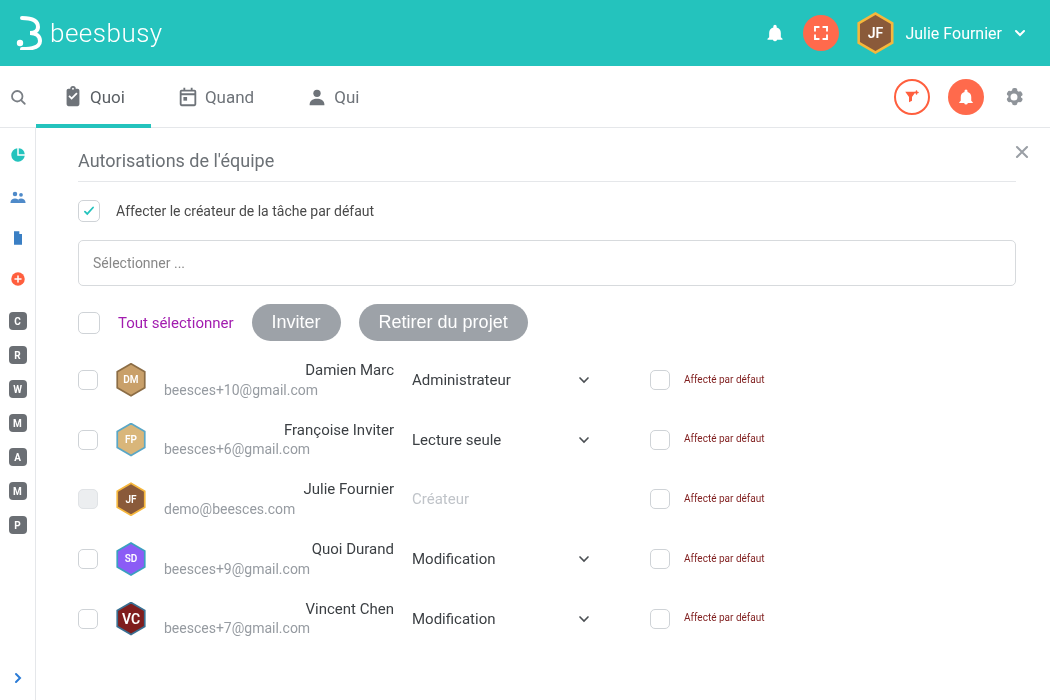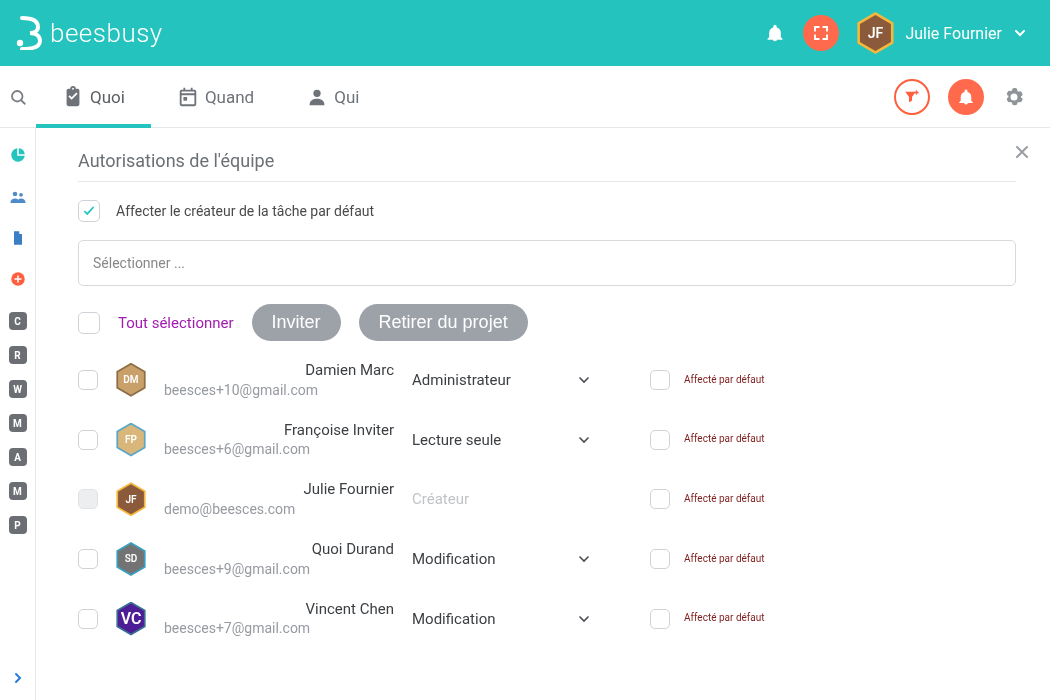--- a/index.html
+++ b/index.html
@@ -390,21 +390,21 @@
           </div>
           <div class="assign-cell">
             <div class="cbx"></div>
             <span class="assign-label">Affecté par défaut</span>
           </div>
         </div>
         <div class="member">
           <div class="cbx"></div>
           <div class="mem-avatar">
             <div class="hex-border" style="background:#3aa0c0"></div>
-            <div class="hex hex-inner" style="background:#737373;font-size:10px;">SD</div>
+            <div class="hex hex-inner" style="background:#8b5cf6;font-size:10px;">SD</div>
           </div>
           <div class="mem-info">
             <span class="mem-name">Quoi Durand</span>
             <span class="mem-email">beesces+9@gmail.com</span>
           </div>
           <div class="role-cell">
             <span>Modification</span>
             <span class="role-chevron">
               <svg width="16" height="16" viewBox="0 0 24 24" fill="none" stroke="currentColor" stroke-width="2.5" stroke-linecap="round">
                 <path d="m6 9 6 6 6-6"></path>
@@ -413,21 +413,21 @@
           </div>
           <div class="assign-cell">
             <div class="cbx"></div>
             <span class="assign-label">Affecté par défaut</span>
           </div>
         </div>
         <div class="member">
           <div class="cbx"></div>
           <div class="mem-avatar">
             <div class="hex-border" style="background:#3a6f92"></div>
-            <div class="hex hex-inner" style="background:#4c1d95;font-size:16px;">VC</div>
+            <div class="hex hex-inner" style="background:#7f1d1d;font-size:14px;">VC</div>
           </div>
           <div class="mem-info">
             <span class="mem-name">Vincent Chen</span>
             <span class="mem-email">beesces+7@gmail.com</span>
           </div>
           <div class="role-cell">
             <span>Modification</span>
             <span class="role-chevron">
               <svg width="16" height="16" viewBox="0 0 24 24" fill="none" stroke="currentColor" stroke-width="2.5" stroke-linecap="round">
                 <path d="m6 9 6 6 6-6"></path>

